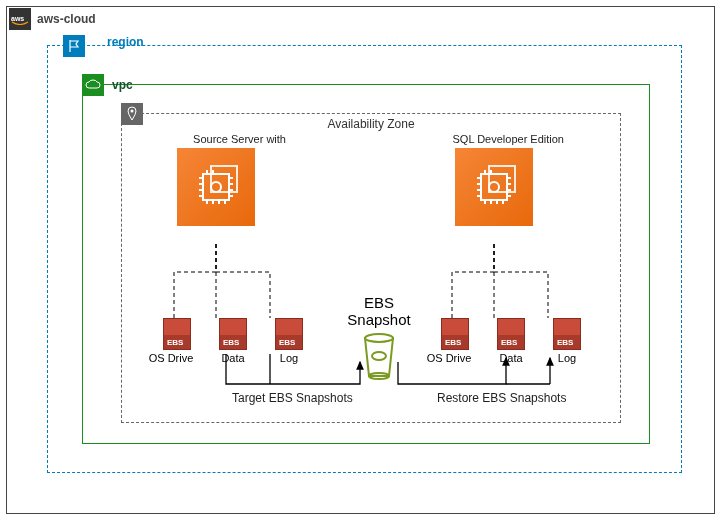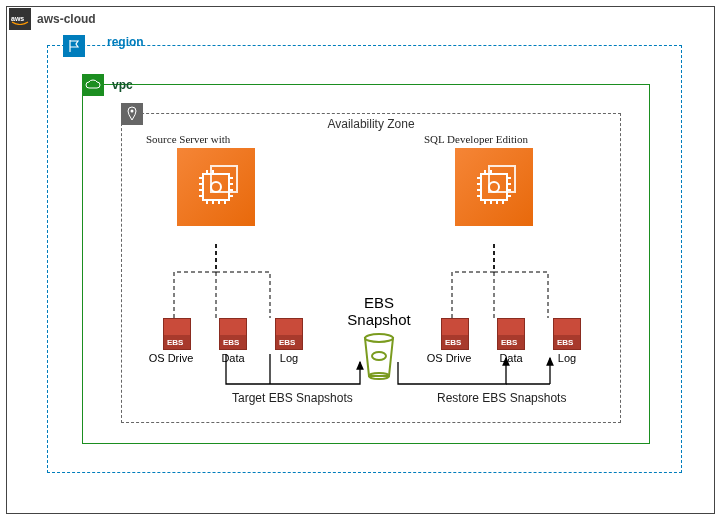--- a/index.html
+++ b/index.html
@@ -83,23 +83,22 @@
   }
   .az-icon {
     position: absolute;
     top: -11px; left: -1px;
     width: 22px; height: 22px;
     background: #666;
     display: flex; align-items: center; justify-content: center;
   }
   .server {
     position: absolute;
-    text-align: left;
+    text-align: right;
     width: 140px;
-    font-family: Liberation Serif, serif;
   }
   .server.source { top: 18px; left: 24px; }
   .server.target { top: 18px; left: 302px; }
   .server-title { font-size: 11px; color: #222; margin-bottom: 2px; line-height: 1.3; }
   .ec2-icon {
     width: 78px; height: 78px;
     margin: 0 auto;
     background: linear-gradient(135deg, #f58536, #e8690b);
     display: flex; align-items: center; justify-content: center;
     position: relative;

